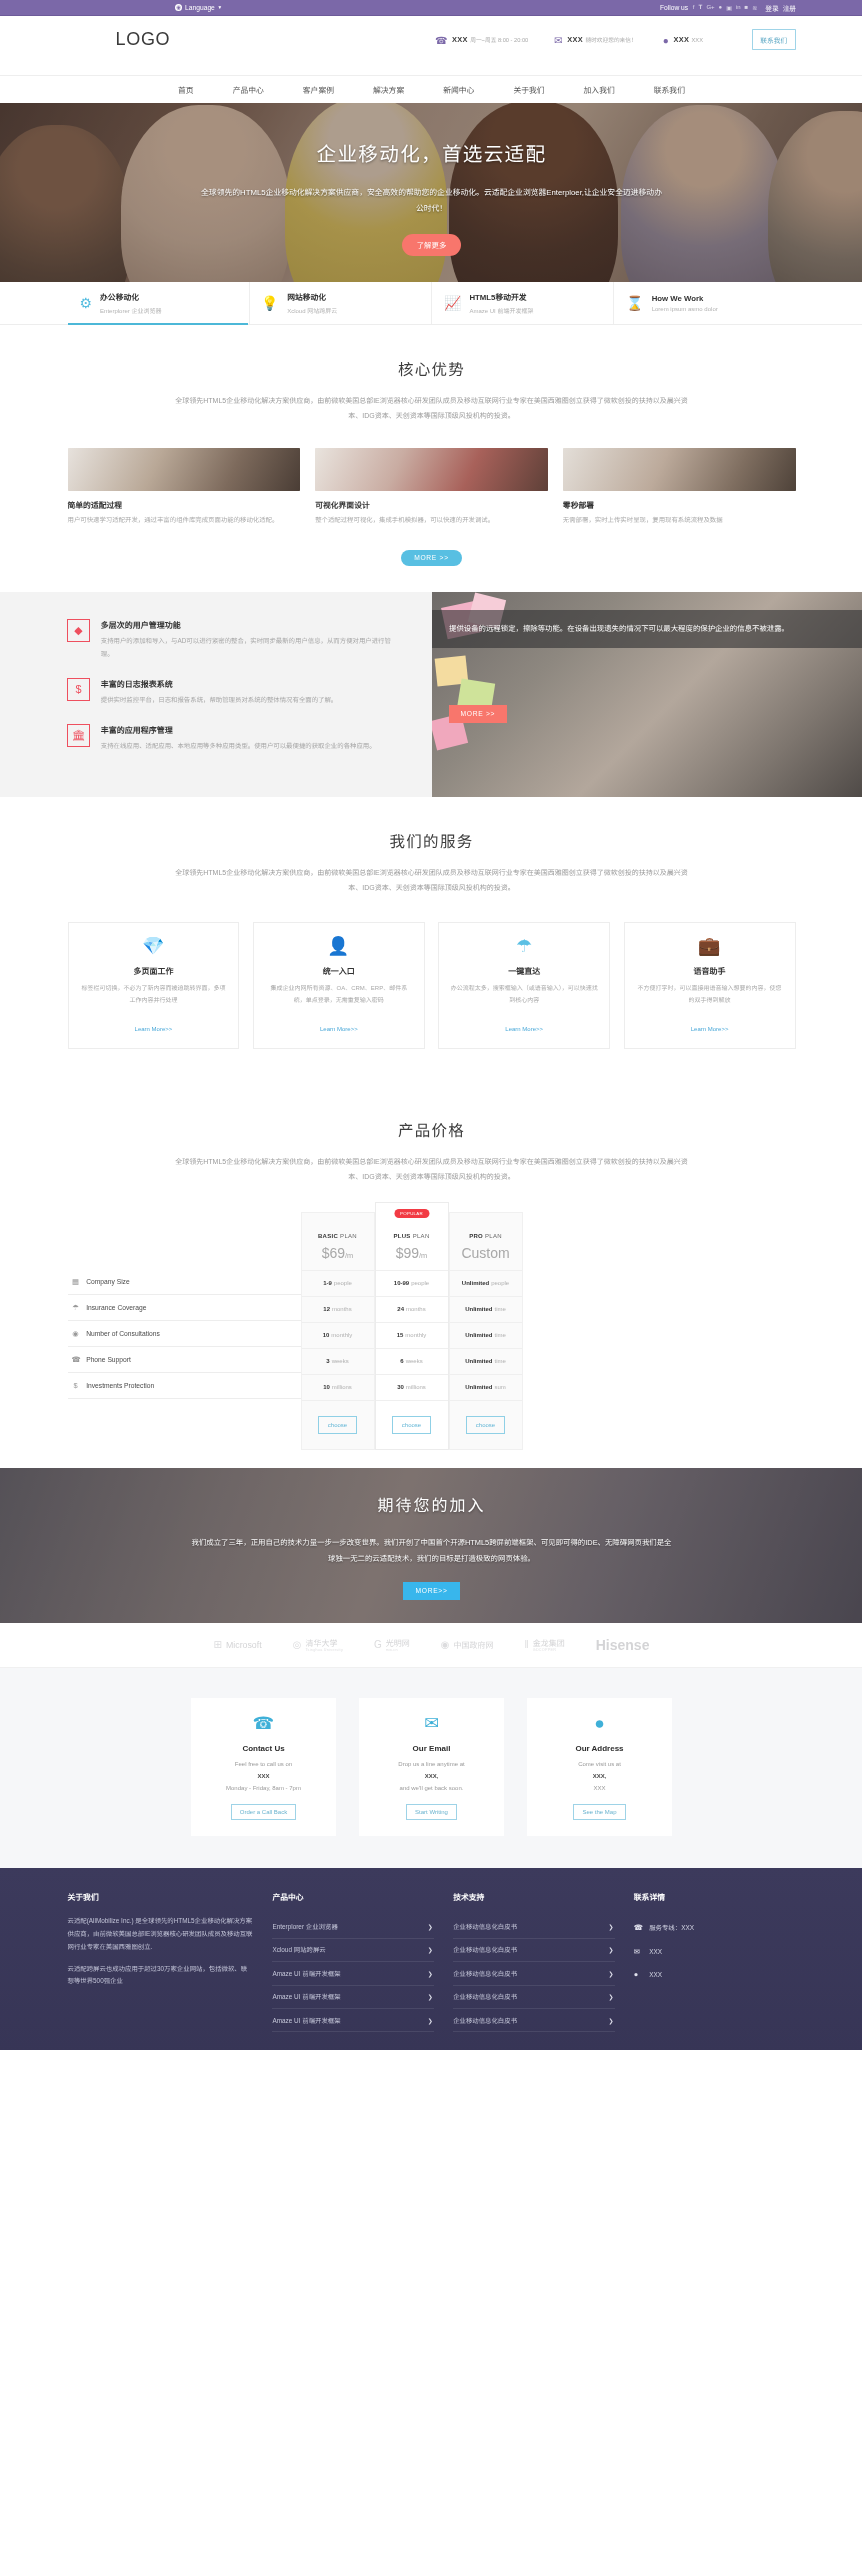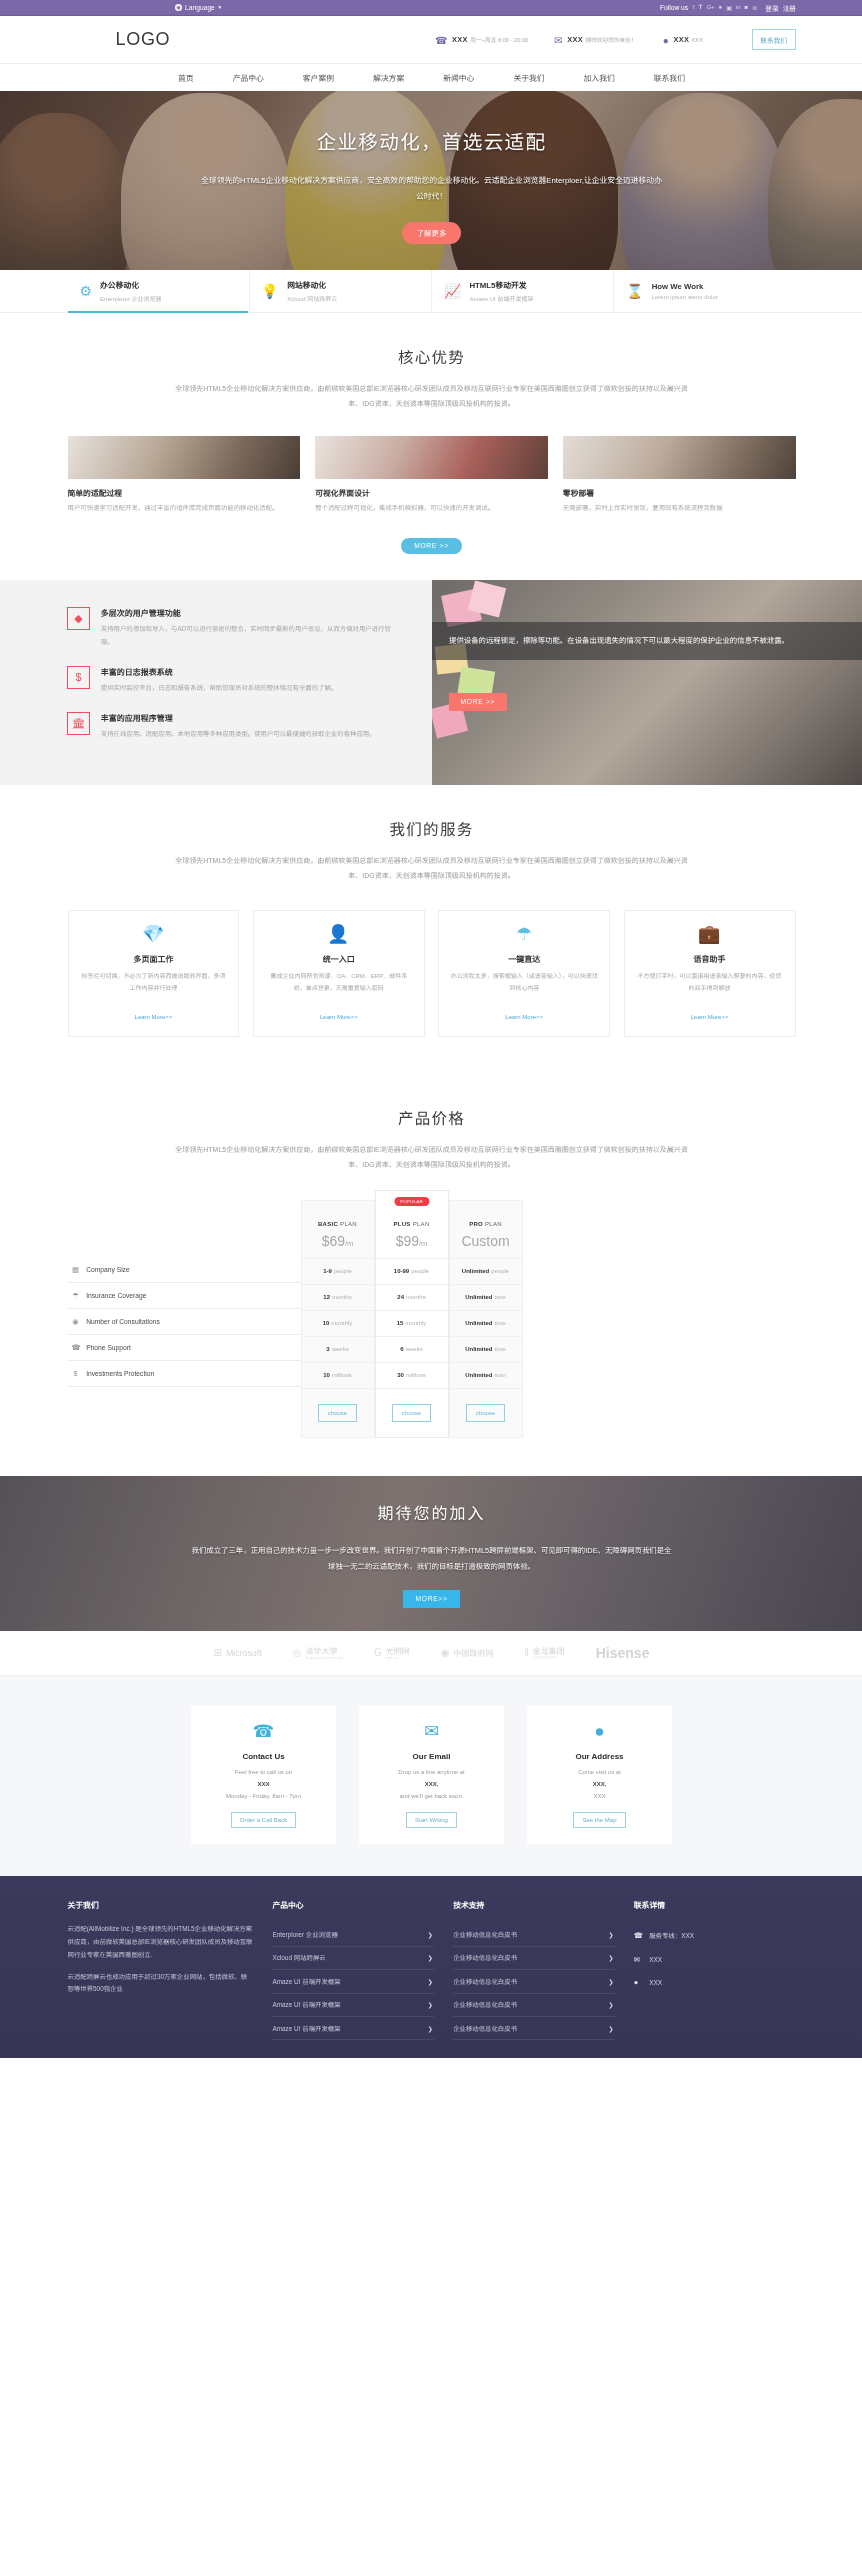--- a/index.html
+++ b/index.html
@@ -55,21 +55,21 @@
   .btn-contact {
     margin-left: 23px;
     border: 0.7px solid #9fd4e8;
     color: #5aa7c4;
     background: #fff;
     font-size: 6.7px;
     padding: 4.7px 7.4px;
     cursor: pointer;
     border-radius: 0.7px;
   }
-  nav.mainnav { border-top: 0.7px solid #eee; }
+  nav.mainnav { border-top: 0.7px solid #eee; margin-top: 12px; }
   nav.mainnav ul { list-style: none; display: flex; justify-content: center; gap: 39px; height: 27px; align-items: center; }
   nav.mainnav a { color: #555; text-decoration: none; font-size: 7.8px; }
 
   
   .hero {
     position: relative;
     height: 179px;
     overflow: hidden;
     background: linear-gradient(120deg,#4e3c34 0%,#7b6050 22%,#b9a392 42%,#cdb9a4 60%,#8a7565 80%,#5b4a40 100%);
   }
@@ -154,21 +154,21 @@
   .frow p { font-size: 6.4px; color: #a5a5a5; line-height: 2; margin-top: 4.7px; }
   .split .right {
     width: 50%;
     position: relative;
     min-height: 175px;
     background: linear-gradient(135deg,#6e6a68 0%,#8e8880 30%,#b3a79c 55%,#7d756e 80%,#4f4a47 100%);
     overflow: hidden;
   }
   .split .right .notes i { position: absolute; display: block; transform: rotate(-12deg); }
   .split .right .panel {
-    position: absolute; left: 0; right: 0; top: 42px;
+    position: absolute; left: 0; right: 0; top: 18px;
     background: rgba(50,50,52,.62);
     color: #fff; font-size: 7.4px; line-height: 2.2;
     padding: 10.8px 17.5px;
   }
   .split .right .btn-more2 {
     position: absolute; left: 17.5px; top: 113px;
     background: #f8766c; color: #fff; border: none;
     font-size: 6.7px; letter-spacing: 0.7px; padding: 5.4px 11.5px; cursor: pointer;
   }
 
@@ -178,21 +178,21 @@
   .svc {
     flex: 1; border: 0.7px solid #ededed; background: #fff;
     padding: 13.5px 10.8px 15px; text-align: center;
   }
   .svc .sic { color: #5bc0e4; font-size: 18px; line-height: 1; }
   .svc h4 { font-size: 8px; color: #333; font-weight: bold; margin-top: 10px; }
   .svc p { font-size: 6px; color: #a8a8a8; line-height: 1.95; margin-top: 7.4px; min-height: 35px; }
   .svc a { display: inline-block; margin-top: 8px; font-size: 6px; color: #4aa8d8; text-decoration: none; }
 
   
-  .pricing { padding: 31px 0 38px; background: #fff; }
+  .pricing { padding: 31px 0 18px; background: #fff; }
   .price-wrap { display: flex; margin-top: 27px; }
   .feat-col { width: 233px; padding-top: 57px; }
   .feat-row {
     height: 26px; display: flex; align-items: center; gap: 6.7px;
     border-bottom: 0.7px solid #ededed; font-size: 6.7px; color: #4a4a4a;
     padding-left: 4px;
   }
   .feat-row .fi { color: #9a9a9a; font-size: 7.4px; width: 8px; text-align: center; }
   .plans { display: flex; align-items: flex-end; }
   .plan { width: 74px; background: #fafafa; border: 0.7px solid #f0f0f0; text-align: center; }

